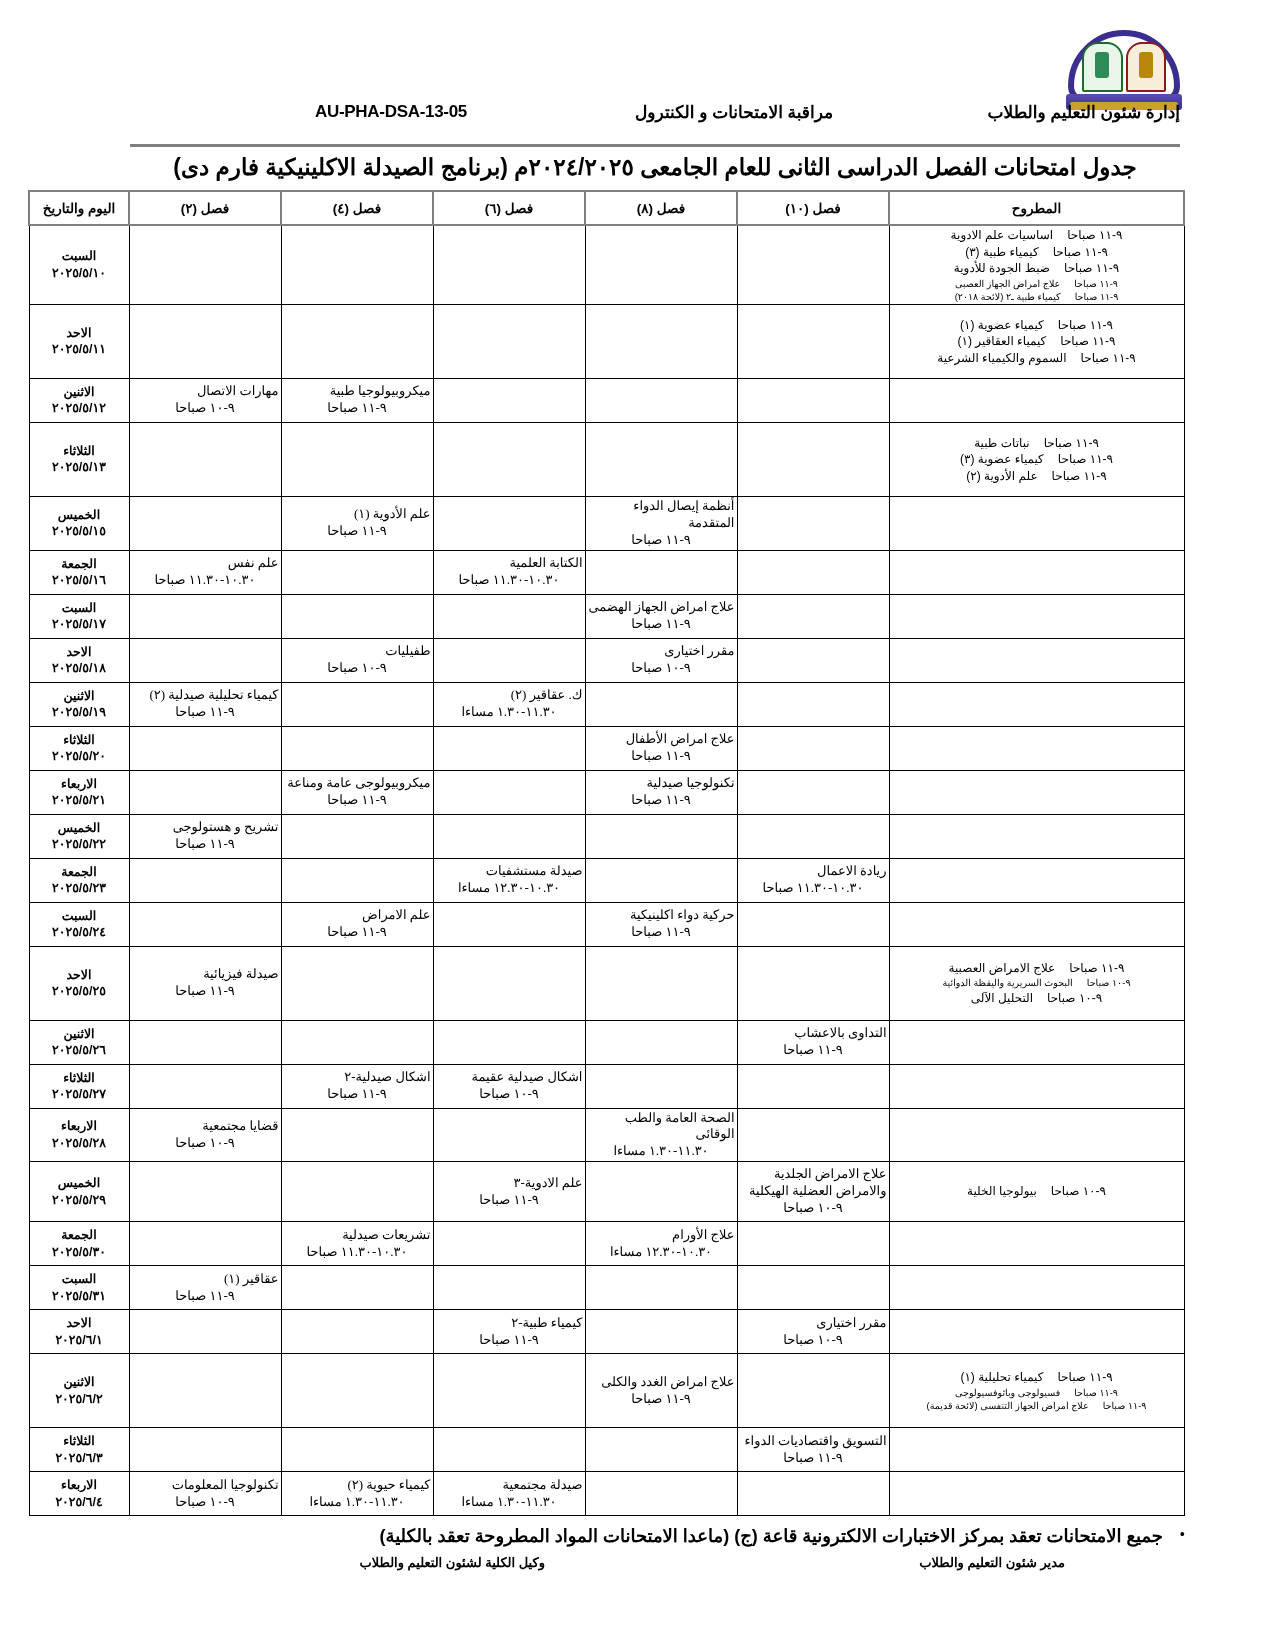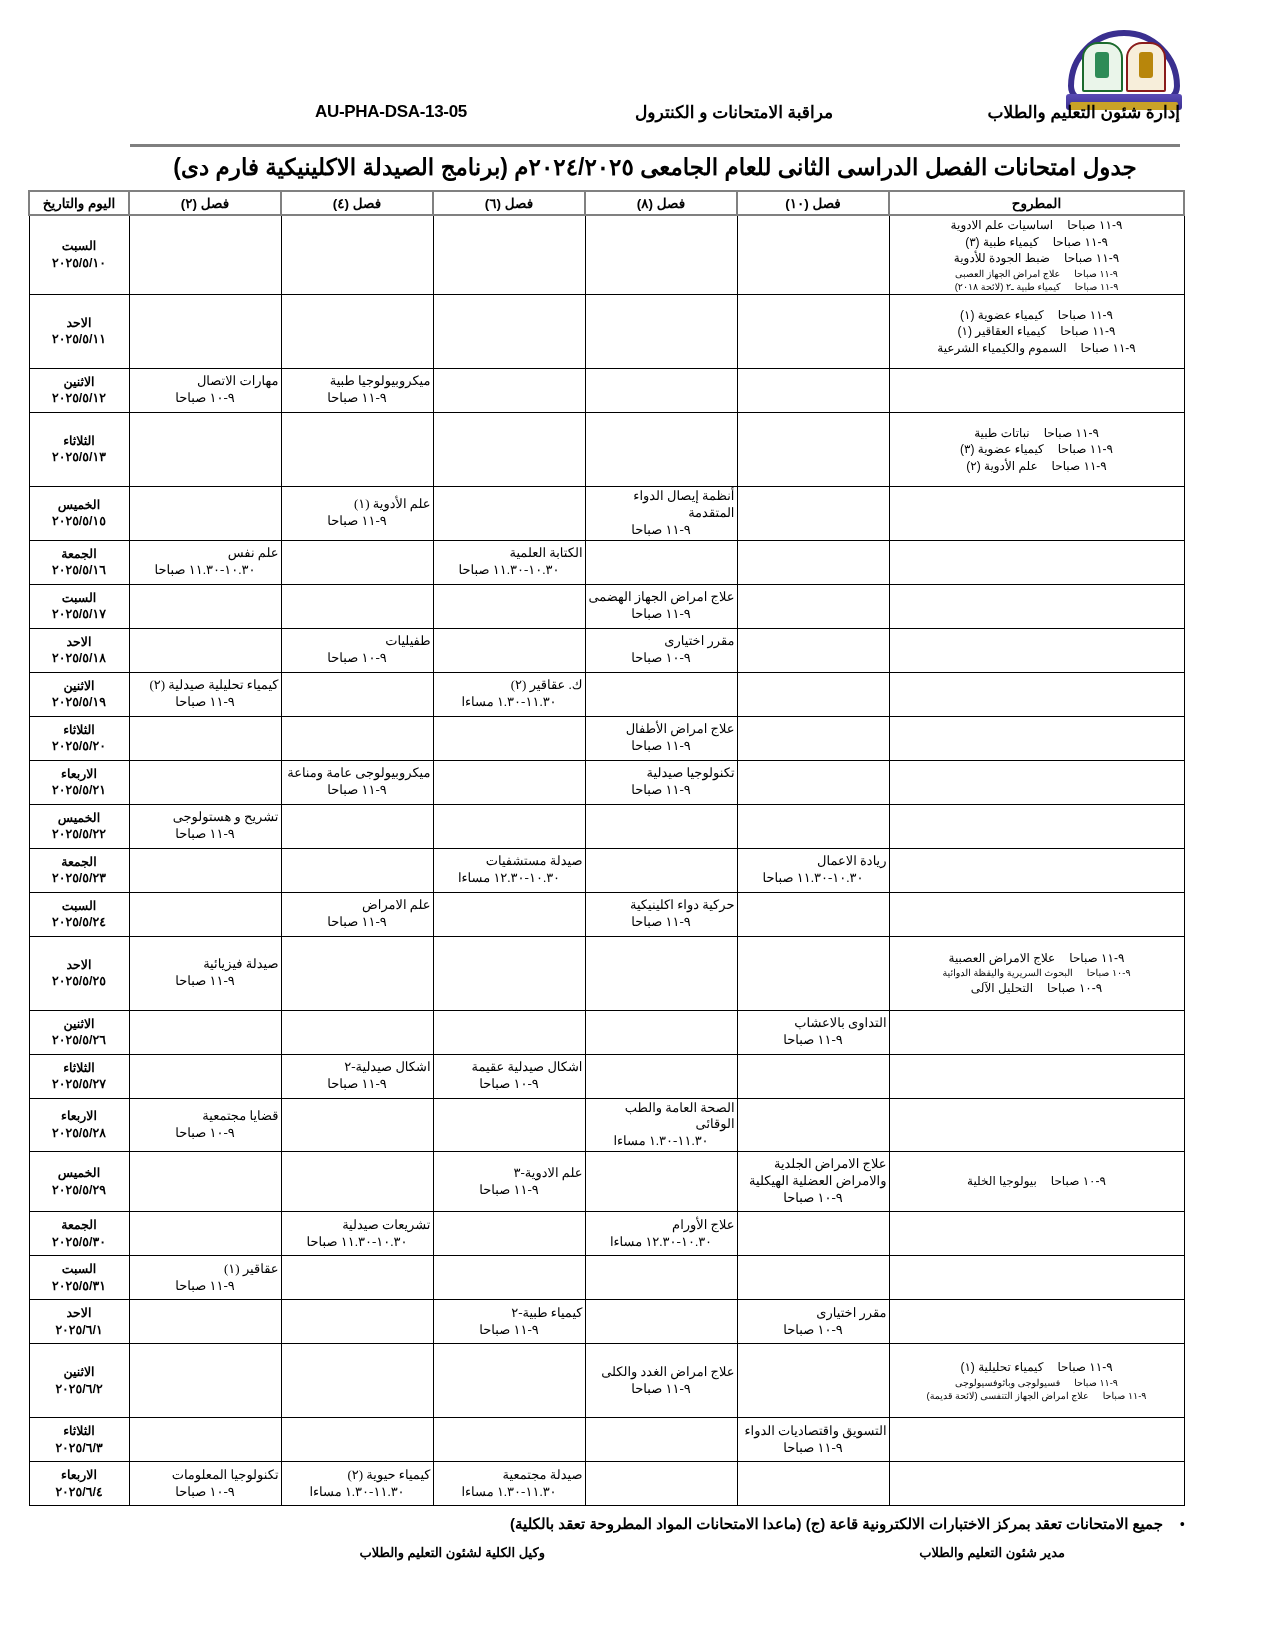--- a/index.html
+++ b/index.html
@@ -165,21 +165,21 @@
     vertical-align: middle;
     text-align: center;
     padding: 1px 2px;
   }
   table.sched thead th {
     border: 2px solid #808080;
     background: #ffffff;
     font-family: "Liberation Sans", sans-serif;
     font-weight: bold;
     font-size: 13.5px;
-    height: 24px;
+    height: 34px;
   }
   .col-date   { width: 100px; }
   .col-sem    { width: 152px; }
   .col-offer  { width: 295px; }
 
   td.daycell {
     font-family: "Liberation Sans", sans-serif;
     font-weight: bold;
     font-size: 12.5px;
     line-height: 1.32;
@@ -224,21 +224,21 @@
   .note-bullet {
     position: absolute;
     right: 0; top: 2px;
     font-size: 16px; line-height: 1;
   }
   .note-text {
     position: absolute;
     right: 22px; top: 0;
     font-family: "Liberation Sans", sans-serif;
     font-weight: bold;
-    font-size: 15px;
+    font-size: 18px;
     white-space: nowrap;
   }
 
   .signs {
     margin: 4px 90px 0 130px;
     position: relative;
     height: 200px;
     font-family: "Liberation Sans", sans-serif;
     font-weight: bold;
     font-size: 13px;

